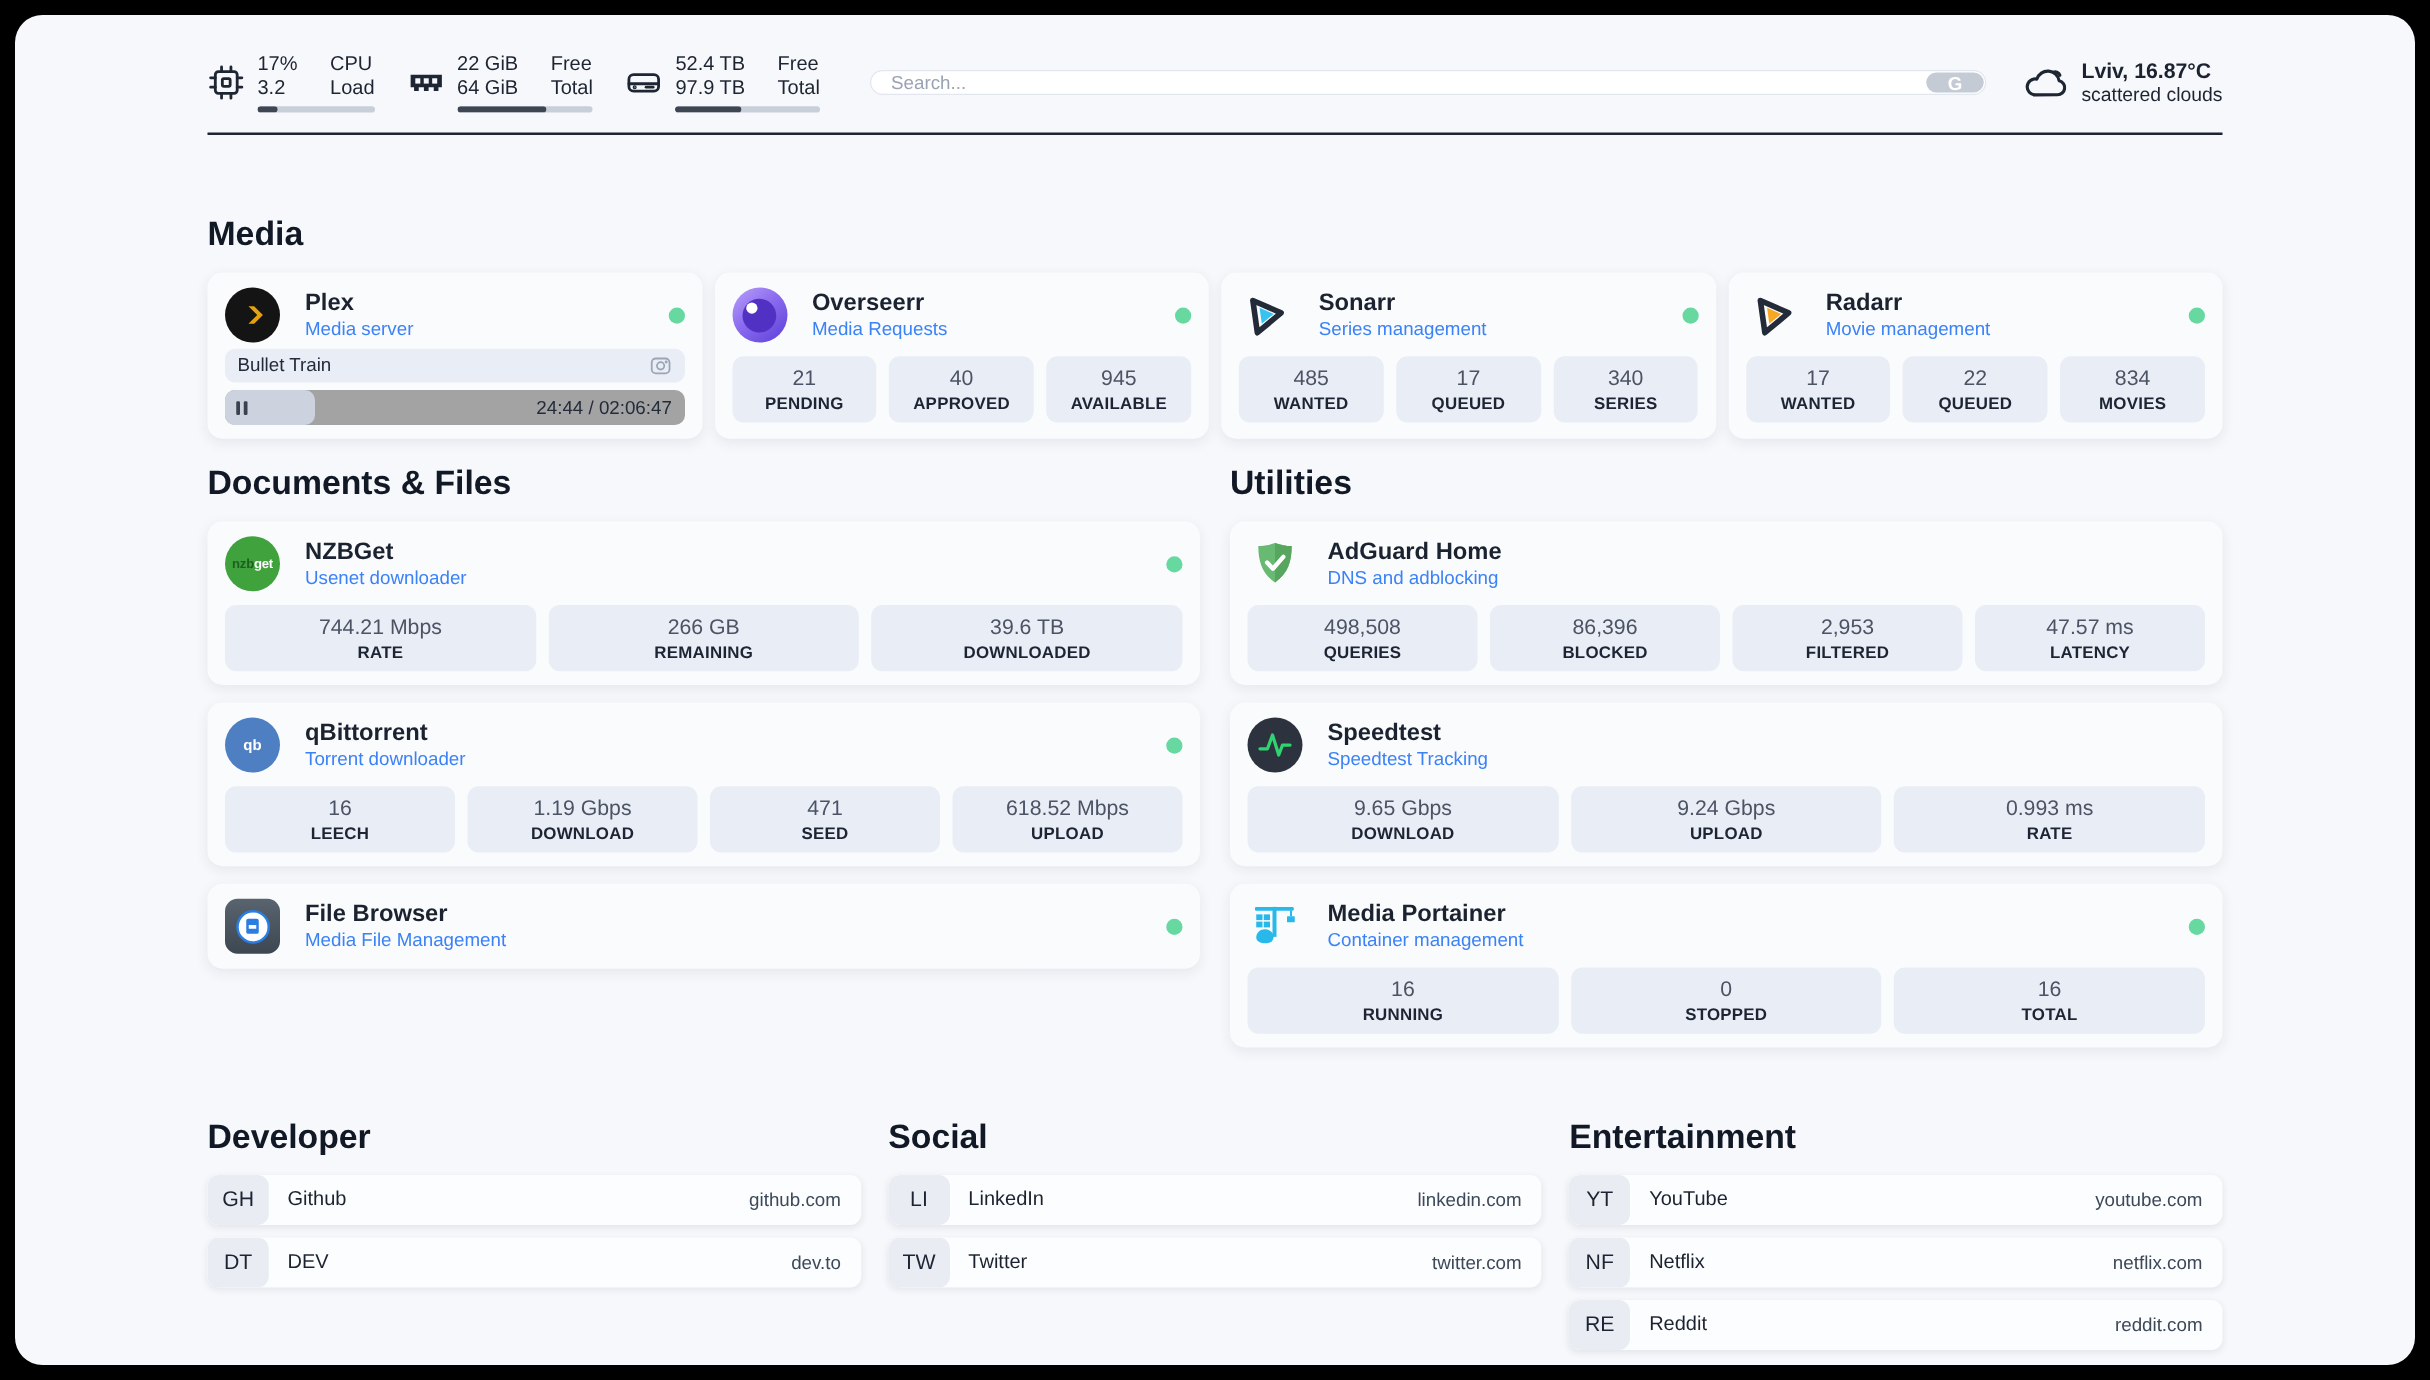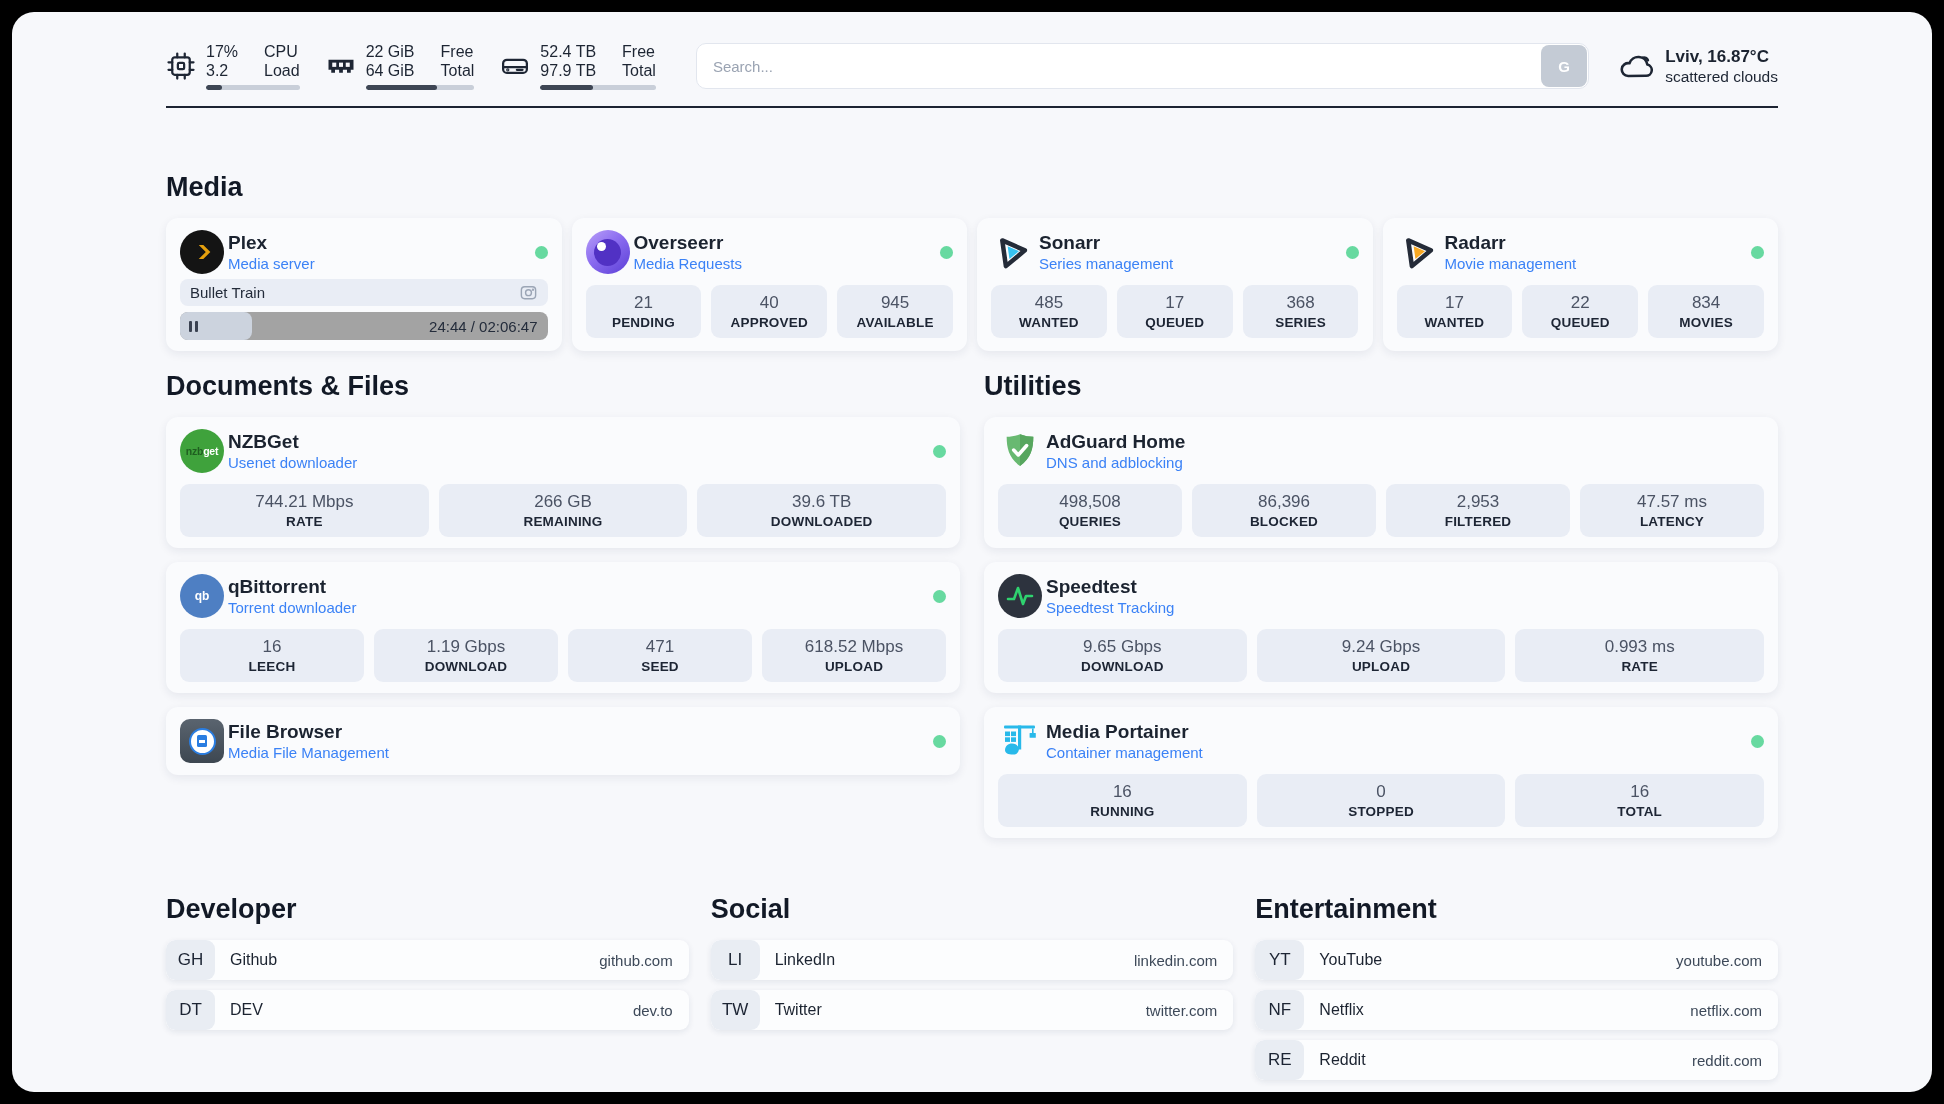--- a/index.html
+++ b/index.html
@@ -10,40 +10,40 @@
   
   .topbar{display:flex;align-items:center;margin-top:30px;}
   .res{display:flex;align-items:center;margin-right:26px;}
   .res-icon{width:30px;height:30px;margin-right:10px;flex:0 0 30px;}
   .res-main{display:flex;flex-direction:column;}
   .res-rows{display:flex;gap:26px;}
   .res-col{display:flex;flex-direction:column;font-size:16px;color:#1d2533;font-weight:500;line-height:19px;white-space:nowrap;}
   .res-bar{height:5px;border-radius:3px;background:#c9cfd9;margin-top:5px;overflow:hidden;}
   .res-fill{height:100%;background:#3e4654;border-radius:3px;}
   .searchbox{flex:1;position:relative;margin:0 30px 0 14px;}
-  .search-input{width:100%;box-sizing:border-box;height:46px;border:1px solid #e2e6ee;border-radius:10px;background:#fff;padding:0 60px 0 16px;font-size:15px;color:#2a3242;outline:none;font-family:inherit;}
+  .search-input{width:100%;box-sizing:border-box;height:20px;border:1px solid #e2e6ee;border-radius:10px;background:#fff;padding:0 60px 0 16px;font-size:15px;color:#2a3242;outline:none;font-family:inherit;}
   .search-input::placeholder{color:#9aa3b2;}
   .search-engine{position:absolute;top:2px;right:2px;bottom:2px;width:46px;border:none;border-radius:8px;background:#c4cbd5;color:#fff;font-weight:700;font-size:15px;font-family:inherit;cursor:pointer;}
   .weather{display:flex;align-items:center;gap:12px;}
   .weather-icon{width:34px;height:34px;}
   .weather-temp{font-size:17px;font-weight:600;color:#1b2330;line-height:21px;}
   .weather-desc{font-size:15.5px;color:#1d2533;line-height:20px;}
   .divider{height:2px;background:#1d2432;margin-top:16px;}
 
   
   .section-title{font-size:27px;font-weight:600;color:#121926;margin:0 0 15px;}
   .media-section{margin-top:64px;}
   .media-grid{display:grid;grid-template-columns:repeat(4,1fr);gap:10px;align-items:stretch;}
   .two-col{display:grid;grid-template-columns:1fr 1fr;gap:24px;margin-top:20px;align-items:start;}
   .col-cards .card{margin-bottom:14px;}
   .bookmarks{display:grid;grid-template-columns:1fr 1fr 1fr;gap:22px;margin-top:42px;align-items:start;}
 
   
   .card{background:#fafbfd;border-radius:12px;box-shadow:0 3px 10px rgba(25,39,80,.08);padding:11px 14px;box-sizing:border-box;}
-  .card-head{display:flex;align-items:center;gap:4px;min-height:46px;}
+  .card-head{display:flex;align-items:center;gap:20px;min-height:46px;}
   .app-name{font-size:19px;font-weight:600;color:#1b2330;line-height:23px;}
   .app-sub{font-size:15px;color:#3b82f6;line-height:19px;}
   .dot{width:13px;height:13px;border-radius:50%;background:#67d9a0;margin-left:auto;flex:0 0 13px;}
   .stats{display:flex;gap:10px;margin-top:10px;}
   .stat{flex:1;background:#e9edf5;border-radius:9px;text-align:center;padding:7px 4px 6px;}
   .stat-value{font-size:17px;color:#4b5364;line-height:22px;}
   .stat-label{font-size:13.5px;font-weight:700;color:#1d2534;line-height:18px;letter-spacing:.2px;}
 
   
   .media-row{display:flex;align-items:center;justify-content:space-between;background:#e9edf5;border-radius:8px;height:27px;padding:0 10px;margin-top:4px;font-size:15px;color:#232b3a;}
@@ -256,21 +256,21 @@
           <div class="stats">
             <div class="stat">
                 <div class="stat-value">485</div>
                 <div class="stat-label">WANTED</div>
               </div>
             <div class="stat">
                 <div class="stat-value">17</div>
                 <div class="stat-label">QUEUED</div>
               </div>
             <div class="stat">
-                <div class="stat-value">368</div>
+                <div class="stat-value">340</div>
                 <div class="stat-label">SERIES</div>
               </div>
           </div>
         </div>
 
         <div class="card">
           <div class="card-head">
             <div class="icon-44">
               <svg viewBox="0 0 44 44" width="44" height="44" style="transform:rotate(-8deg)">
                 <path d="M13 9 L34 22 L13 35 Z" fill="none" stroke="#242b38" stroke-width="4.5" stroke-linejoin="round"></path>

